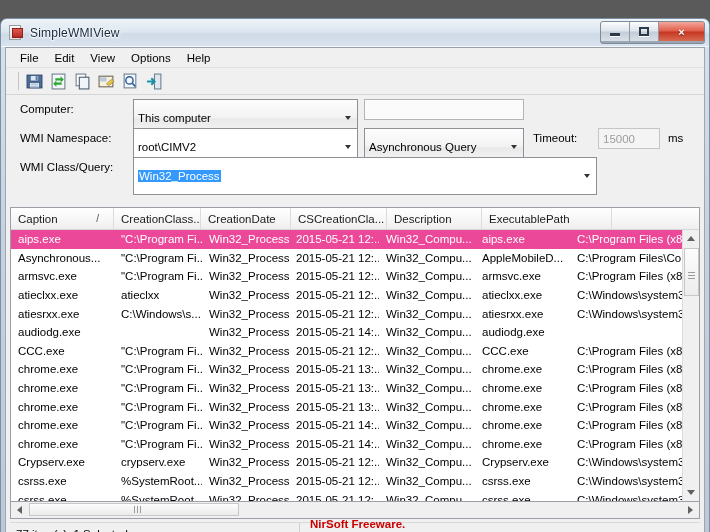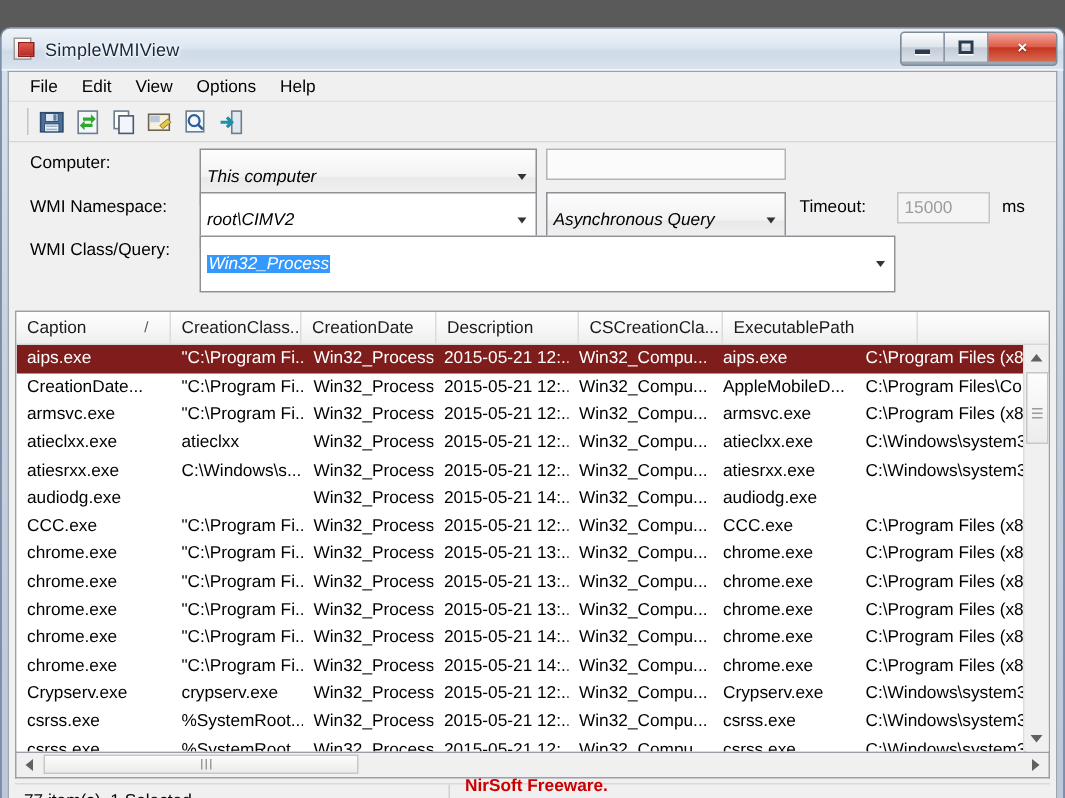--- a/index.html
+++ b/index.html
@@ -153,21 +153,20 @@
   }
   .combo {
     position:absolute;
     height: 38px;
     box-sizing: border-box;
     border: 1px solid #8d9196;
     background: linear-gradient(180deg,#fdfdfd 0%,#f3f3f3 48%,#e9e9e9 52%,#f6f6f6 100%);
     display:flex; align-items:center;
     font-size: 11.5px; color:#000;
     padding-left: 4px;
-    font-style: italic;
   }
   .combo.white {
     background:#fff;
     border:1px solid #8d9196;
   }
   .combo .arrow-box {
     position:absolute; right:1px; top:1px; bottom:1px; width:16px;
     display:flex; align-items:center; justify-content:center;
   }
   .combo .arrow {
@@ -226,21 +225,21 @@
   }
   .sortmark { margin-left:auto; margin-right:14px; color:#555; font-size:10px; }
   #rowsviewport {
     flex:1 1 auto;
     overflow:hidden;
     position:relative;
     background:#fff;
   }
   #rows { position:absolute; left:0; top:0; right:0; }
   .row { height:18.6px; display:flex; align-items:center; box-sizing:border-box; }
-  .row.selected { background:#7f1d1d; }
+  .row.selected { background:#ec4899; }
   .row.selected .cell { color:#fff; }
   .cell {
     font-size:11.5px; color:#000;
     padding-left:7px;
     box-sizing:border-box;
     white-space:nowrap;
     overflow:hidden;
     text-overflow:clip;
   }
   
@@ -445,43 +444,43 @@
           <div class="hcell" style="width: 103px; flex: 0 0 103px;">
             <span>Caption</span>
             <span class="sortmark">/</span>
           </div>
           <div class="hcell" style="width: 87px; flex: 0 0 87px;">
             <span>CreationClass...</span>
           </div>
           <div class="hcell" style="width: 90px; flex: 0 0 90px;">
             <span>CreationDate</span>
           </div>
+          <div class="hcell" style="width: 96px; flex: 0 0 96px;">
+            <span>CSCreationCla...</span>
+          </div>
           <div class="hcell" style="width: 95px; flex: 0 0 95px;">
             <span>Description</span>
-          </div>
-          <div class="hcell" style="width: 96px; flex: 0 0 96px;">
-            <span>CSCreationCla...</span>
           </div>
           <div class="hcell" style="width: 130px; flex: 0 0 130px;">
             <span>ExecutablePath</span>
           </div>
         </div>
       <div id="rowsviewport">
         <div id="rows">
             <div class="row selected">
               <div class="cell" style="width: 103px; flex: 0 0 103px;">aips.exe</div>
               <div class="cell" style="width: 88px; flex: 0 0 88px;">"C:\Program Fi...</div>
               <div class="cell" style="width: 87px; flex: 0 0 87px;">Win32_Process</div>
               <div class="cell" style="width: 90px; flex: 0 0 90px;">2015-05-21 12:...</div>
               <div class="cell" style="width: 96px; flex: 0 0 96px;">Win32_Compu...</div>
               <div class="cell" style="width: 95px; flex: 0 0 95px;">aips.exe</div>
               <div class="cell" style="width: 130px; flex: 0 0 130px;">C:\Program Files (x86</div>
             </div>
             <div class="row">
-              <div class="cell" style="width: 103px; flex: 0 0 103px;">CreationDate...</div>
+              <div class="cell" style="width: 103px; flex: 0 0 103px;">Asynchronous...</div>
               <div class="cell" style="width: 88px; flex: 0 0 88px;">"C:\Program Fi...</div>
               <div class="cell" style="width: 87px; flex: 0 0 87px;">Win32_Process</div>
               <div class="cell" style="width: 90px; flex: 0 0 90px;">2015-05-21 12:...</div>
               <div class="cell" style="width: 96px; flex: 0 0 96px;">Win32_Compu...</div>
               <div class="cell" style="width: 95px; flex: 0 0 95px;">AppleMobileD...</div>
               <div class="cell" style="width: 130px; flex: 0 0 130px;">C:\Program Files\Co</div>
             </div>
             <div class="row">
               <div class="cell" style="width: 103px; flex: 0 0 103px;">armsvc.exe</div>
               <div class="cell" style="width: 88px; flex: 0 0 88px;">"C:\Program Fi...</div>

